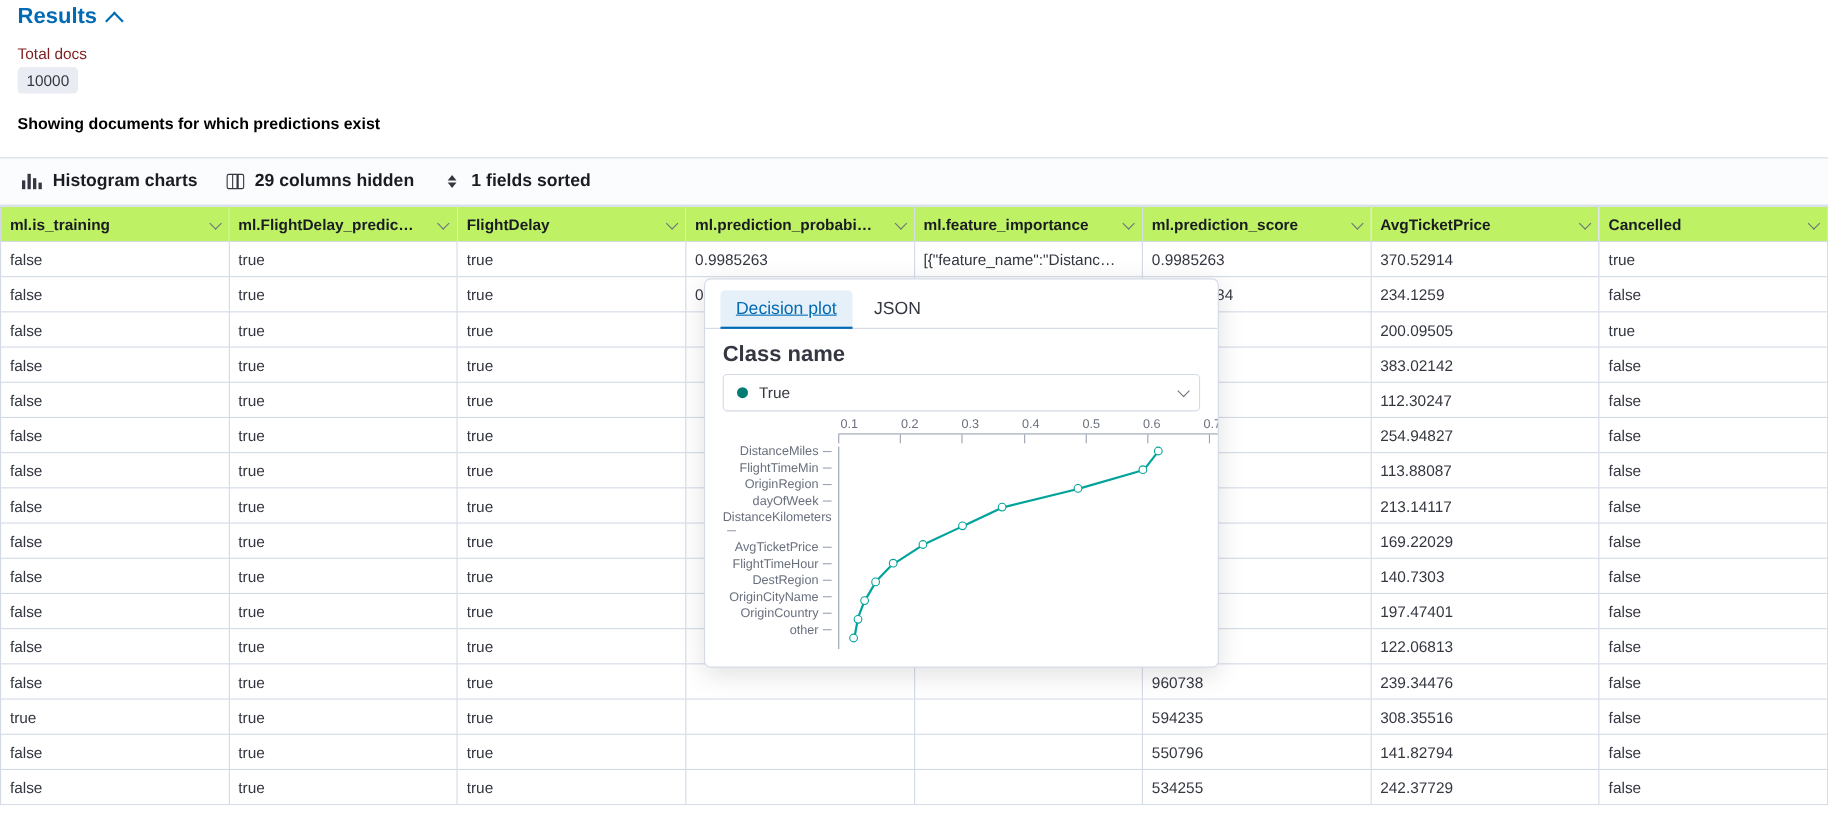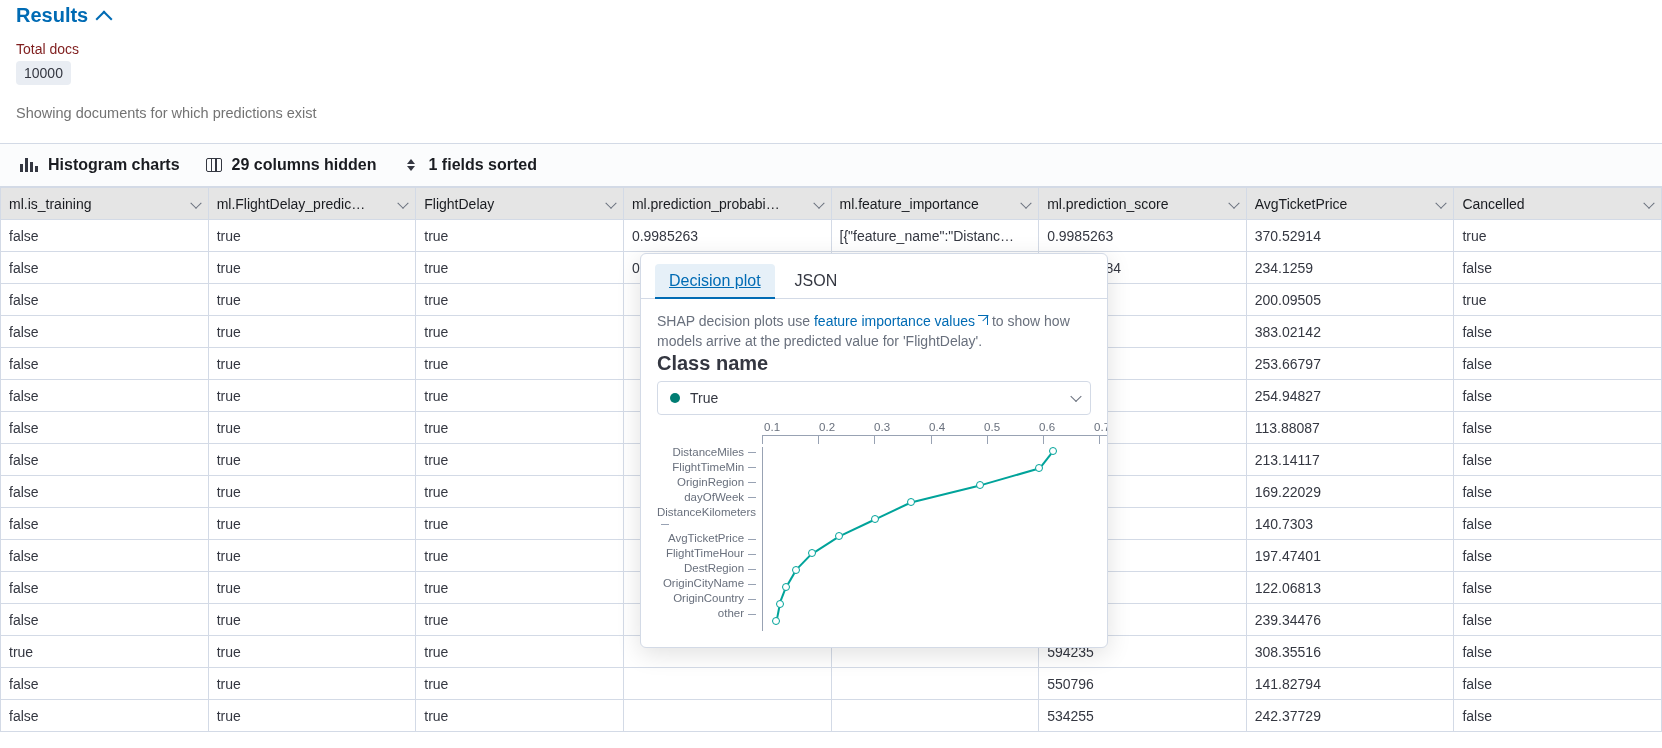--- a/index.html
+++ b/index.html
@@ -21,21 +21,21 @@
     transform: rotate(45deg); margin-top: 6px;
   }
   .total-docs-label {
     margin-top: 14px; color: #7f1d1d; font-size: 14px;
   }
   .total-docs-value {
     display: inline-block; background: #E9EDF3; padding: 4px 8px;
     border-radius: 4px; margin-top: 4px; font-weight: 500; color: #343741;
   }
   .predictions-note {
-    margin-top: 20px; color: #737373; font-size: 14.5px;
+    margin-top: 20px; color: #000000; font-size: 14.5px; font-weight: bold;
   }
   .toolbar {
     display: flex; align-items: flex-start; gap: 26px;
     padding: 12px 20px; border: 1px solid #D3DAE6; border-left: none;
     border-right: none; margin-top: 18px;
     background: linear-gradient(to bottom, #fbfcfd, #fbfcfd);
     font-size: 16px;
   }
   .toolbar-item { display: inline-flex; align-items: center; gap: 10px; cursor: pointer; }
   .toolbar-item .label { font-weight: 600; color: #1a1c21; }
@@ -71,21 +71,21 @@
   }
   table.grid {
     border-collapse: collapse; width: 100%; table-layout: fixed;
   }
   table.grid th, table.grid td {
     border: 1px solid #D3DAE6; padding: 6px 8px; text-align: left;
     font-size: 14px; white-space: nowrap; overflow: hidden; text-overflow: ellipsis;
     height: 32px;
   }
   table.grid th {
-    background: #e5e5e5; font-weight: 400; color: #1a1c21; position: relative;
+    background: #bef264; font-weight: 700; color: #1a1c21; position: relative;
     padding-right: 24px;
   }
   .col-is-training{width:195px}
   .col-predic{width:195px}
   .col-flightdelay{width:195px}
   .col-prob{width:195px}
   .col-feature{width:195px}
   .col-score{width:195px}
   .col-price{width:195px}
   .col-cancel{width:195px}
@@ -269,21 +269,21 @@
           <td class="num">383.02142</td>
           <td>false</td>
         </tr>
         <tr>
           <td>false</td>
           <td>true</td>
           <td>true</td>
           <td class="num"></td>
           <td></td>
           <td class="num">975418</td>
-          <td class="num">253.66797</td>
+          <td class="num">112.30247</td>
           <td>false</td>
         </tr>
         <tr>
           <td>false</td>
           <td>true</td>
           <td>true</td>
           <td class="num"></td>
           <td></td>
           <td class="num">705225</td>
           <td class="num">254.94827</td>
@@ -391,23 +391,20 @@
         </tr>
       </tbody>
   </table>
 
   <div class="popover">
     <div class="popover-tabs">
       <div class="tab active">Decision plot</div>
       <div class="tab">JSON</div>
     </div>
     <div class="popover-body">
-      <div class="pop-desc">
-        <span>SHAP decision plots use </span><a href="#"><span>feature importance values</span><span class="ext-icon"></span></a><span> to show how models arrive at the predicted value for 'FlightDelay'.</span>
-      </div>
       <div class="class-label">Class name</div>
       <div class="class-select">
         <span class="legend-dot"></span>
         <span>True</span>
         <span class="dd"></span>
       </div>
 
       <div class="shap-chart">
         <div class="shap-ylabels" id="shap-ylabels">
             <div>DistanceMiles</div>

